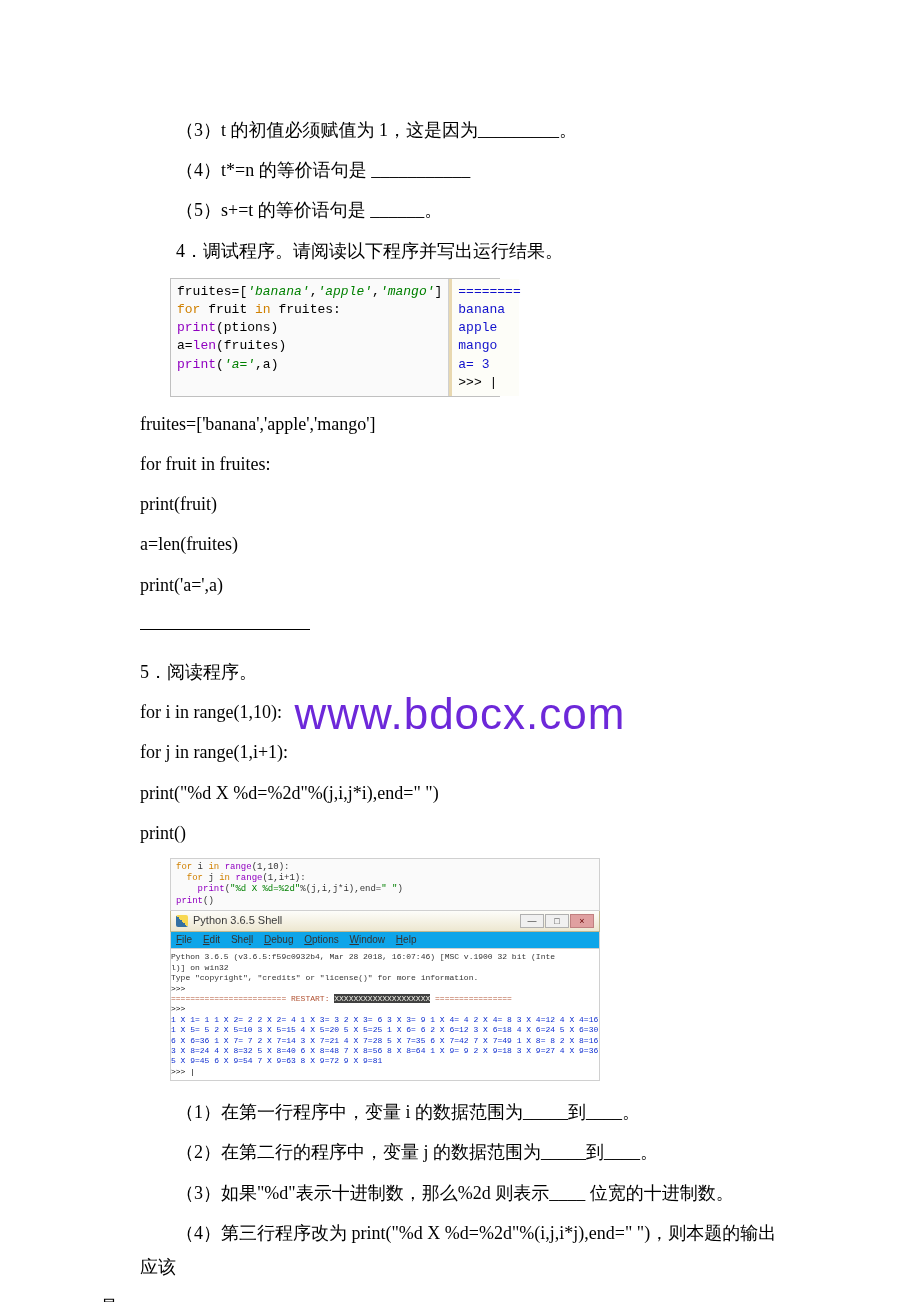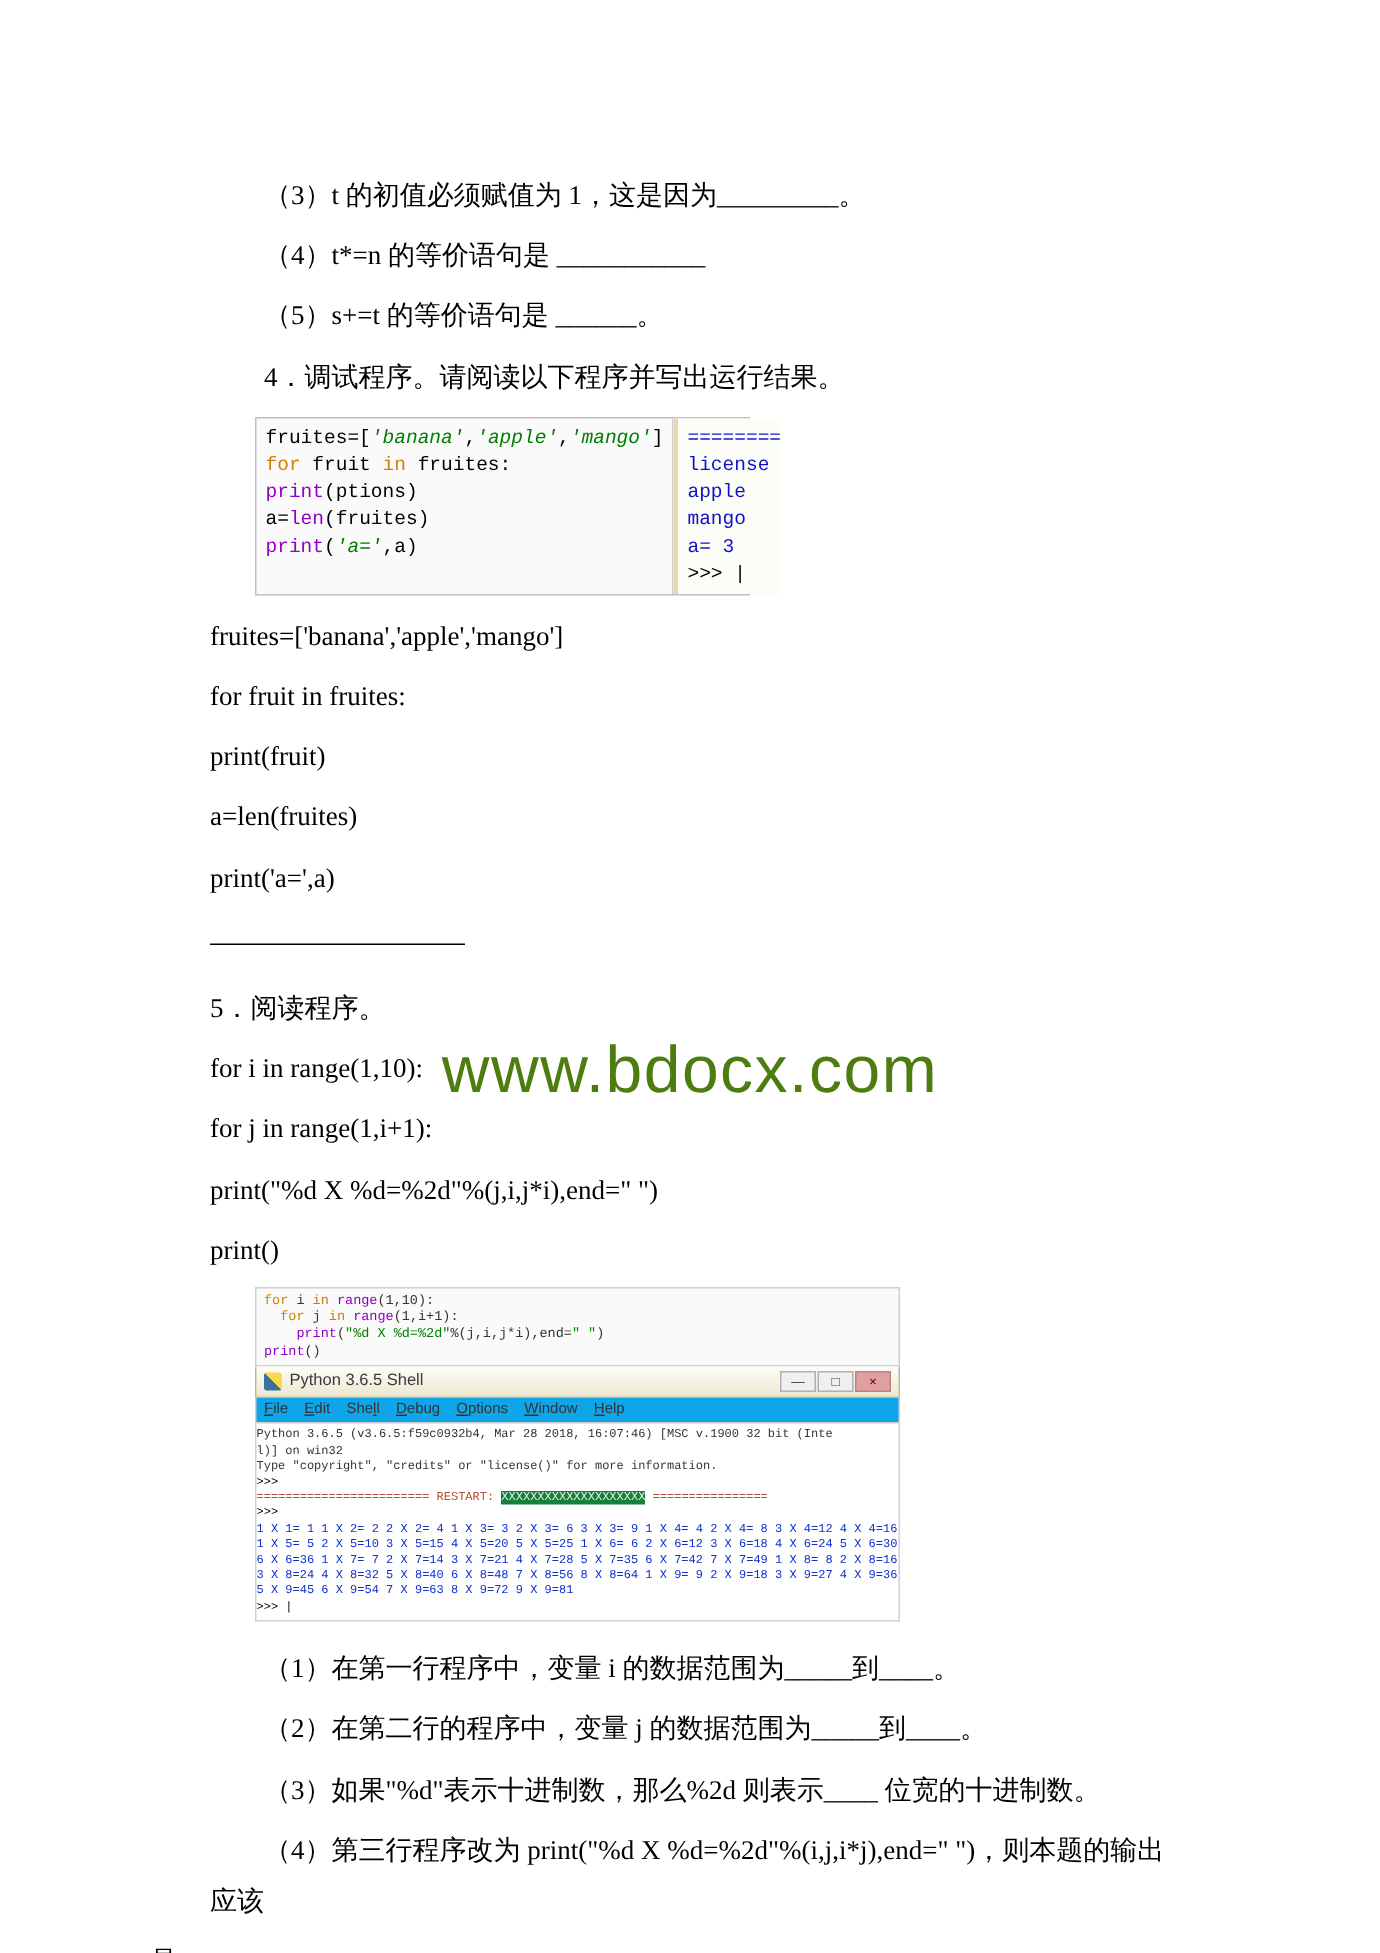--- a/index.html
+++ b/index.html
@@ -51,21 +51,21 @@
       margin: 4px 0 14px 0;
     }
     .watermark {
       position: absolute;
       top: 672px;
       left: 0;
       width: 920px;
       text-align: center;
       font-family: Arial, sans-serif;
       font-size: 44px;
-      color: #4d7c0f;
+      color: #6d28d9;
       font-weight: normal;
       letter-spacing: 1px;
       z-index: 0;
       pointer-events: none;
     }
     .content { position: relative; z-index: 1; }
     .code-img-2 {
       margin: 8px 0 14px 30px;
       width: 430px;
       font-family: "Courier New", monospace;
@@ -160,21 +160,21 @@
       </div>
       <div class="nowrap">
         <span>a=</span><span class="kw-purple">len</span><span>(fruites)</span>
       </div>
       <div class="nowrap">
         <span class="kw-purple">print</span><span>(</span><span class="kw-green">'a='</span><span>,a)</span>
       </div>
     </div>
     <div class="code-right">
       <div class="restart">========</div>
-      <div>license</div>
+      <div>banana</div>
       <div>apple</div>
       <div>mango</div>
       <div>a= 3</div>
       <div class="prompt">&gt;&gt;&gt; |</div>
     </div>
   </div>
 
   <p class="para">fruites=['banana','apple','mango']</p>
   <p class="para">for fruit in fruites:</p>
   <p class="para"> print(fruit)</p>
@@ -211,21 +211,21 @@
       <span><u>O</u>ptions</span>
       <span><u>W</u>indow</span>
       <span><u>H</u>elp</span>
     </div>
     <div class="ci2-shell">
       <div>Python 3.6.5 (v3.6.5:f59c0932b4, Mar 28 2018, 16:07:46) [MSC v.1900 32 bit (Inte</div>
       <div>l)] on win32</div>
       <div>Type "copyright", "credits" or "license()" for more information.</div>
       <div class="prmpt">&gt;&gt;&gt;</div>
       <div style="color:#b05030">
-        <span>======================== RESTART: </span><span style="background:#15803d;color:#e8e8e0;">XXXXXXXXXXXXXXXXXXXX</span><span> ================</span>
+        <span>======================== RESTART: </span><span style="background:#404040;color:#e8e8e0;">XXXXXXXXXXXXXXXXXXXX</span><span> ================</span>
       </div>
       <div class="prmpt">&gt;&gt;&gt;</div>
       <div class="blue">1 X 1= 1 1 X 2= 2 2 X 2= 4 1 X 3= 3 2 X 3= 6 3 X 3= 9 1 X 4= 4 2 X 4= 8 3 X 4=12 4 X 4=16 1 X 5= 5 2 X 5=10 3 X 5=15 4 X 5=20 5 X 5=25 1 X 6= 6 2 X 6=12 3 X 6=18 4 X 6=24 5 X 6=30 6 X 6=36 1 X 7= 7 2 X 7=14 3 X 7=21 4 X 7=28 5 X 7=35 6 X 7=42 7 X 7=49 1 X 8= 8 2 X 8=16 3 X 8=24 4 X 8=32 5 X 8=40 6 X 8=48 7 X 8=56 8 X 8=64 1 X 9= 9 2 X 9=18 3 X 9=27 4 X 9=36 5 X 9=45 6 X 9=54 7 X 9=63 8 X 9=72 9 X 9=81</div>
       <div class="prmpt">&gt;&gt;&gt; |</div>
     </div>
   </div>
 
   <p class="para indent">（1）在第一行程序中，变量 i 的数据范围为_____到____。</p>
   <p class="para indent">（2）在第二行的程序中，变量 j 的数据范围为_____到____。</p>
   <p class="para indent">（3）如果"%d"表示十进制数，那么%2d 则表示____ 位宽的十进制数。</p>

